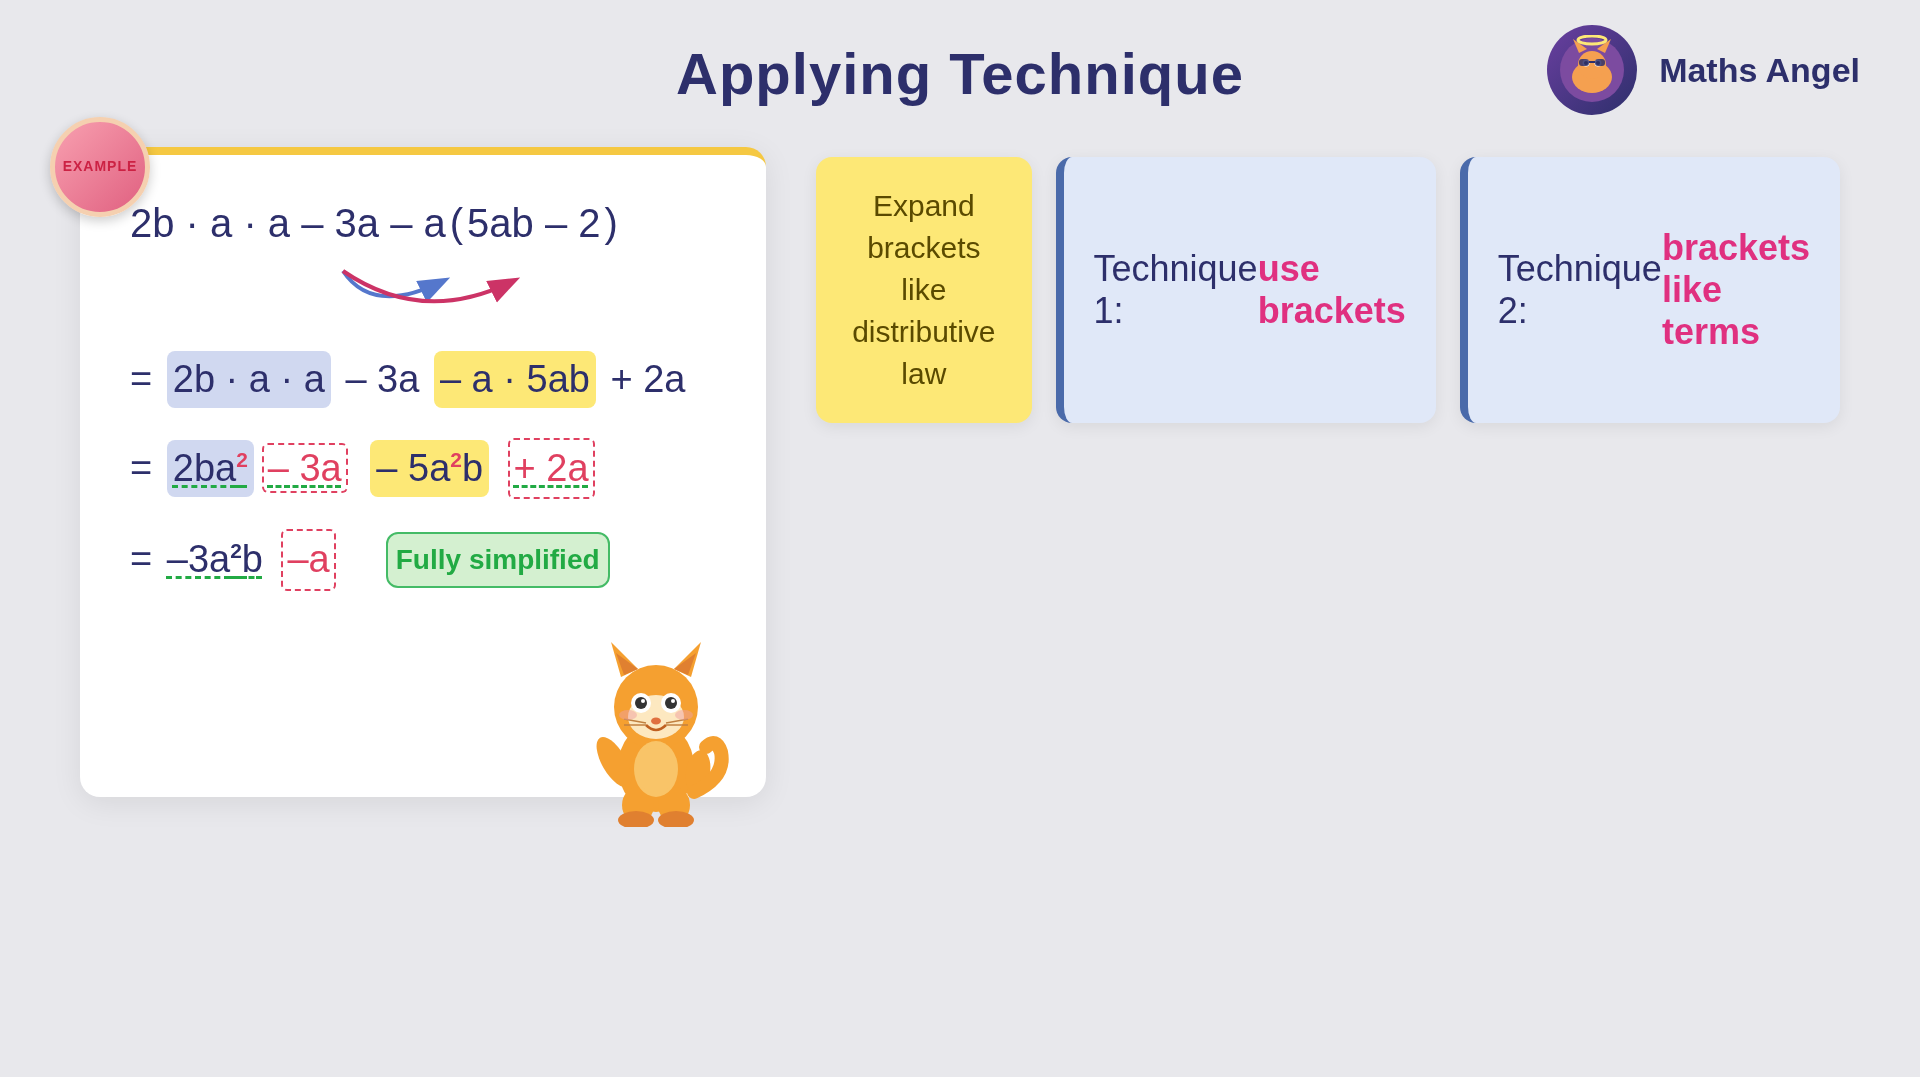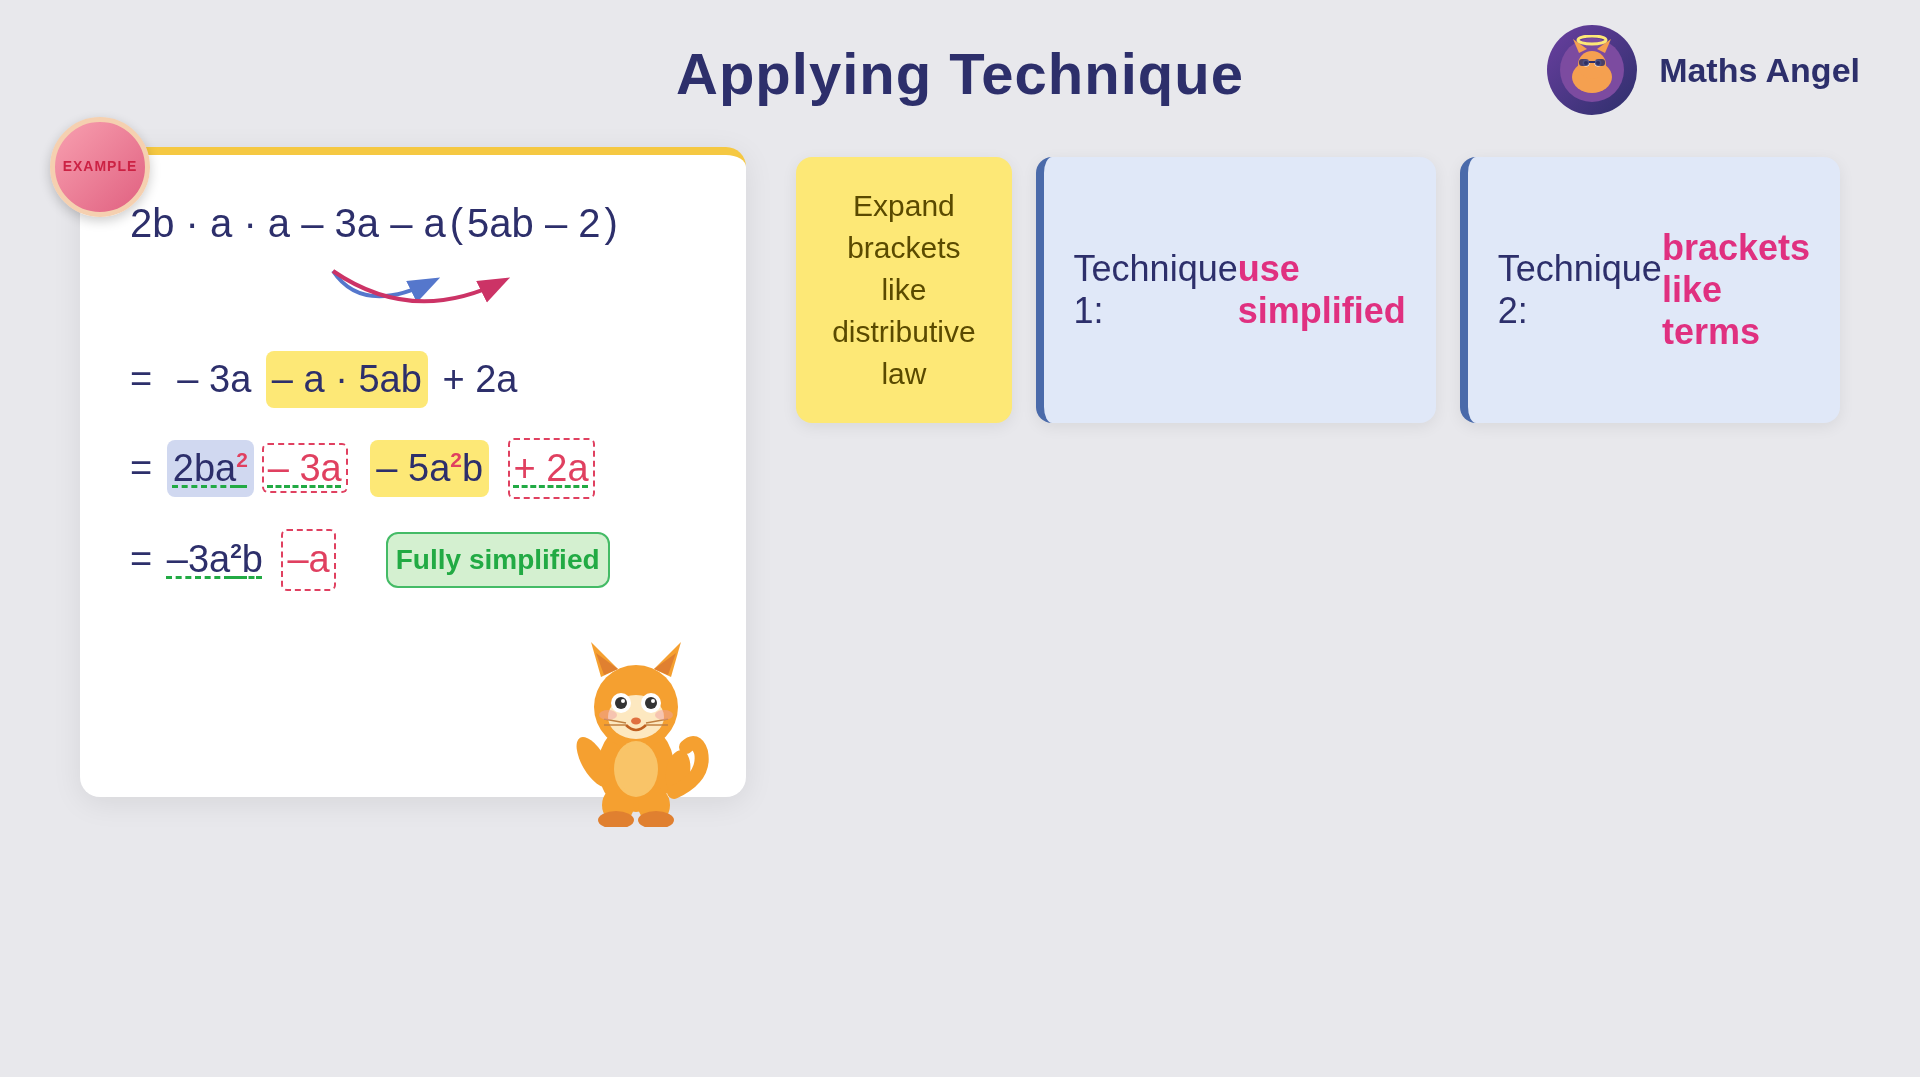--- a/index.html
+++ b/index.html
@@ -300,20 +300,21 @@
             </marker>
             <marker id="pink-arrow" markerWidth="8" markerHeight="8" refX="6" refY="3" orient="auto">
               <path d="M0,0 L0,6 L8,3 z" fill="#cc3366"></path>
             </marker>
           </defs>
         </svg>
       </div>
 
       <div class="math-line">
         <span class="math-equal">=&nbsp;</span>
+        <span class="highlight-blue">2b · a · a</span>
         <span>&nbsp;– 3a&nbsp;</span>
         <span class="highlight-yellow">– a · 5ab</span>
         <span>&nbsp;+ 2a</span>
       </div>
 
       <div class="math-line" style="margin-top:10px;">
         <span class="math-equal">=&nbsp;</span>
         <span class="highlight-blue green-underline">2ba<sup>2</sup></span>
         <span style="margin:0 4px;">
           <span class="dashed-red-inline green-underline">– 3a</span>
@@ -387,21 +388,21 @@
 
   <div class="techniques">
 
     <div class="technique-card-yellow">
       <div>Expand brackets</div>
       <div>like distributive law</div>
     </div>
 
     <div class="technique-card-blue">
       <span>Technique 1: </span>
-        <span class="technique-bold">use simplified</span>
+        <span class="technique-bold">use brackets</span>
     </div>
 
     <div class="technique-card-blue">
       <span>Technique 2: </span>
         <span class="technique-bold">brackets like terms</span>
     </div>
 
   </div>
 
 </div>

